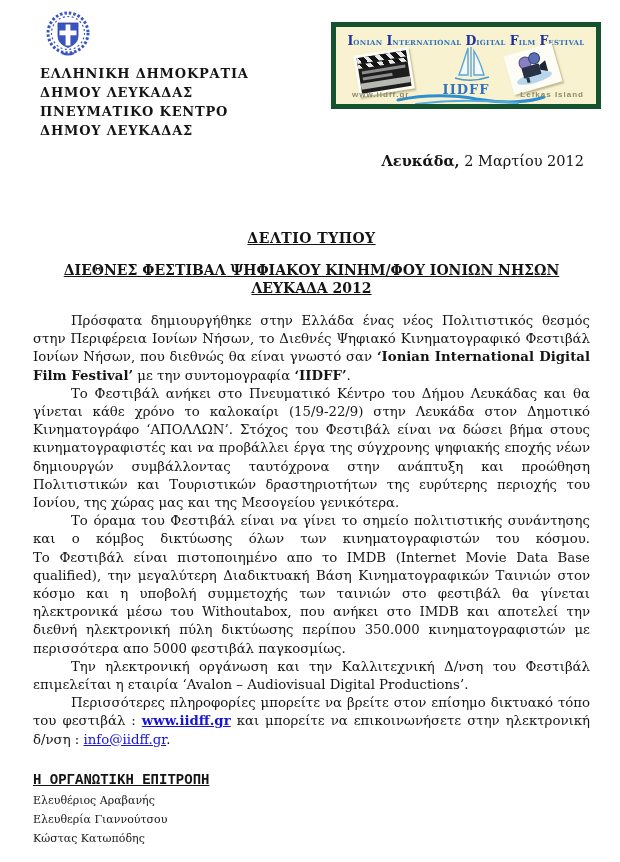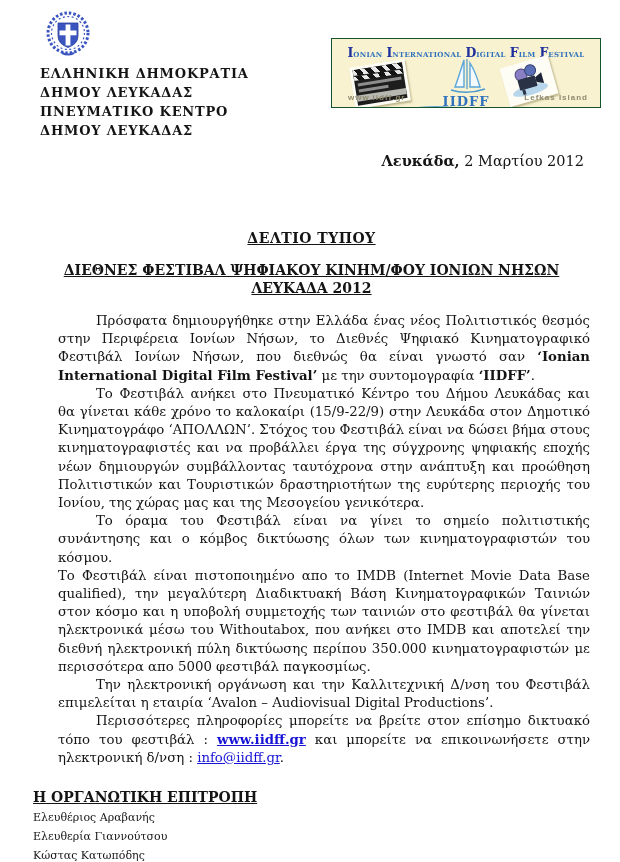--- a/index.html
+++ b/index.html
@@ -19,23 +19,23 @@
     text-align:left;
   }
   .emblem-wrap { height:52px; margin-bottom:4px; }
   .org-line {
     font-weight:bold; font-size:13px; line-height:19px; letter-spacing:0.8px;
     white-space:nowrap;
   }
 
   
   .banner {
-    position:absolute; left:331px; top:38px; width:270px; height:70px;
+    position:absolute; left:331px; top:22px; width:270px; height:87px;
     background:#f8f2d0;
-    border:1px solid #14532d;
+    border:5px solid #14532d;
     overflow:hidden;
   }
   .banner-title {
     position:absolute; top:3px; left:0; right:0; text-align:center;
     white-space:nowrap;
   }
   .banner-word { display:inline-block; margin:0 2px; }
   .banner-word .init {
     font-weight:bold; font-size:12.5px; color:#1c2f9c;
     font-family:"DejaVu Serif",serif;
@@ -98,33 +98,33 @@
     text-align:center; font-weight:bold; font-size:14px;
     letter-spacing:0.5px; margin-bottom:15px;
   }
   .press-label span, .main-heading span { text-decoration:underline; }
   .main-heading {
     text-align:center; font-weight:bold; font-size:14px; line-height:18px;
     margin-bottom:15px;
   }
   .content p {
     font-size:13.3px; line-height:18.2px;
-    text-align:justify; text-indent:38px;margin-left:25px;
+    text-align:justify; text-indent:38px;
   }
   .content p.noindent { text-indent:0; }
   .content p.stretchlast { text-align-last:justify; }
   a.doclink { color:#1612d6; text-decoration:underline; cursor:pointer; }
   a.doclink.bold { font-weight:bold; }
 
   
   .committee { margin-top:22px; }
   .committee-heading {
     font-weight:bold; font-size:14px; margin-bottom:3px;
   }
-  .committee-heading span { text-decoration:underline; }
+  .committee-heading span { text-decoration:underline;font-family:Liberation Mono, monospace; }
   .member { font-size:11px; line-height:19px; }
 </style>
 </head>
 <body>
 
 <div class="page">
 
   <div class="org-block">
     <div class="emblem-wrap">
       <svg width="56" height="52" viewBox="0 0 56 52">

